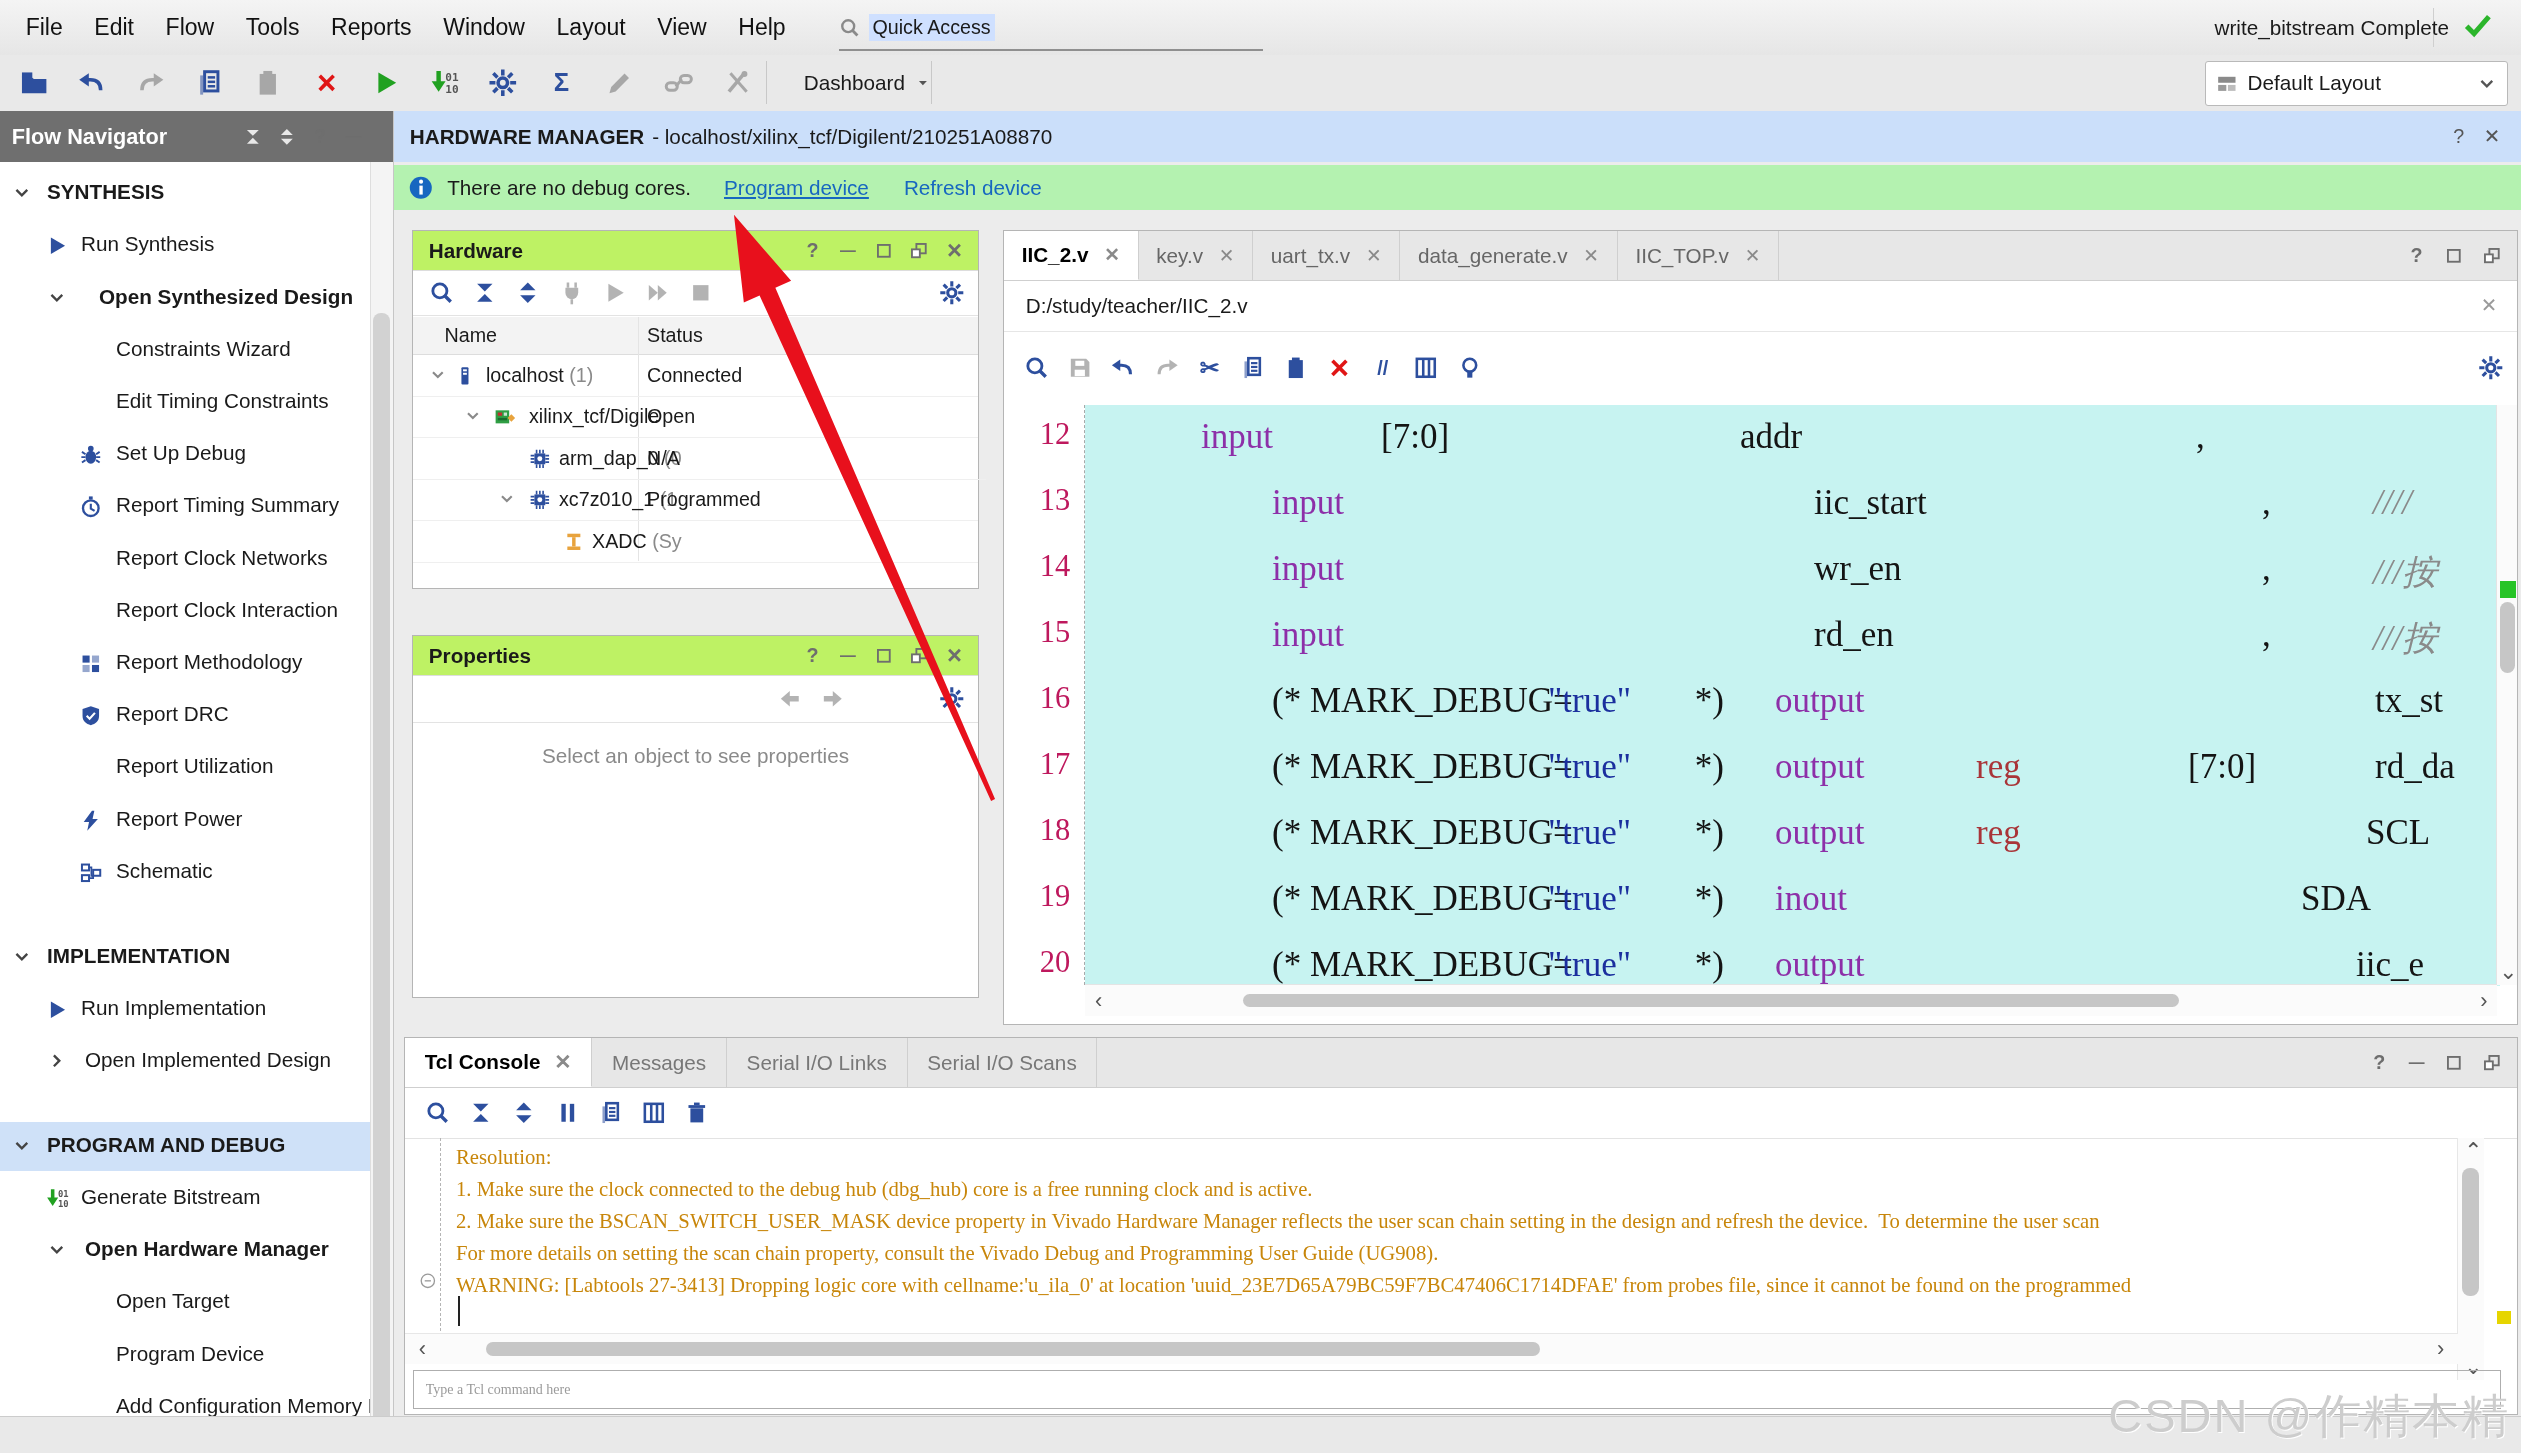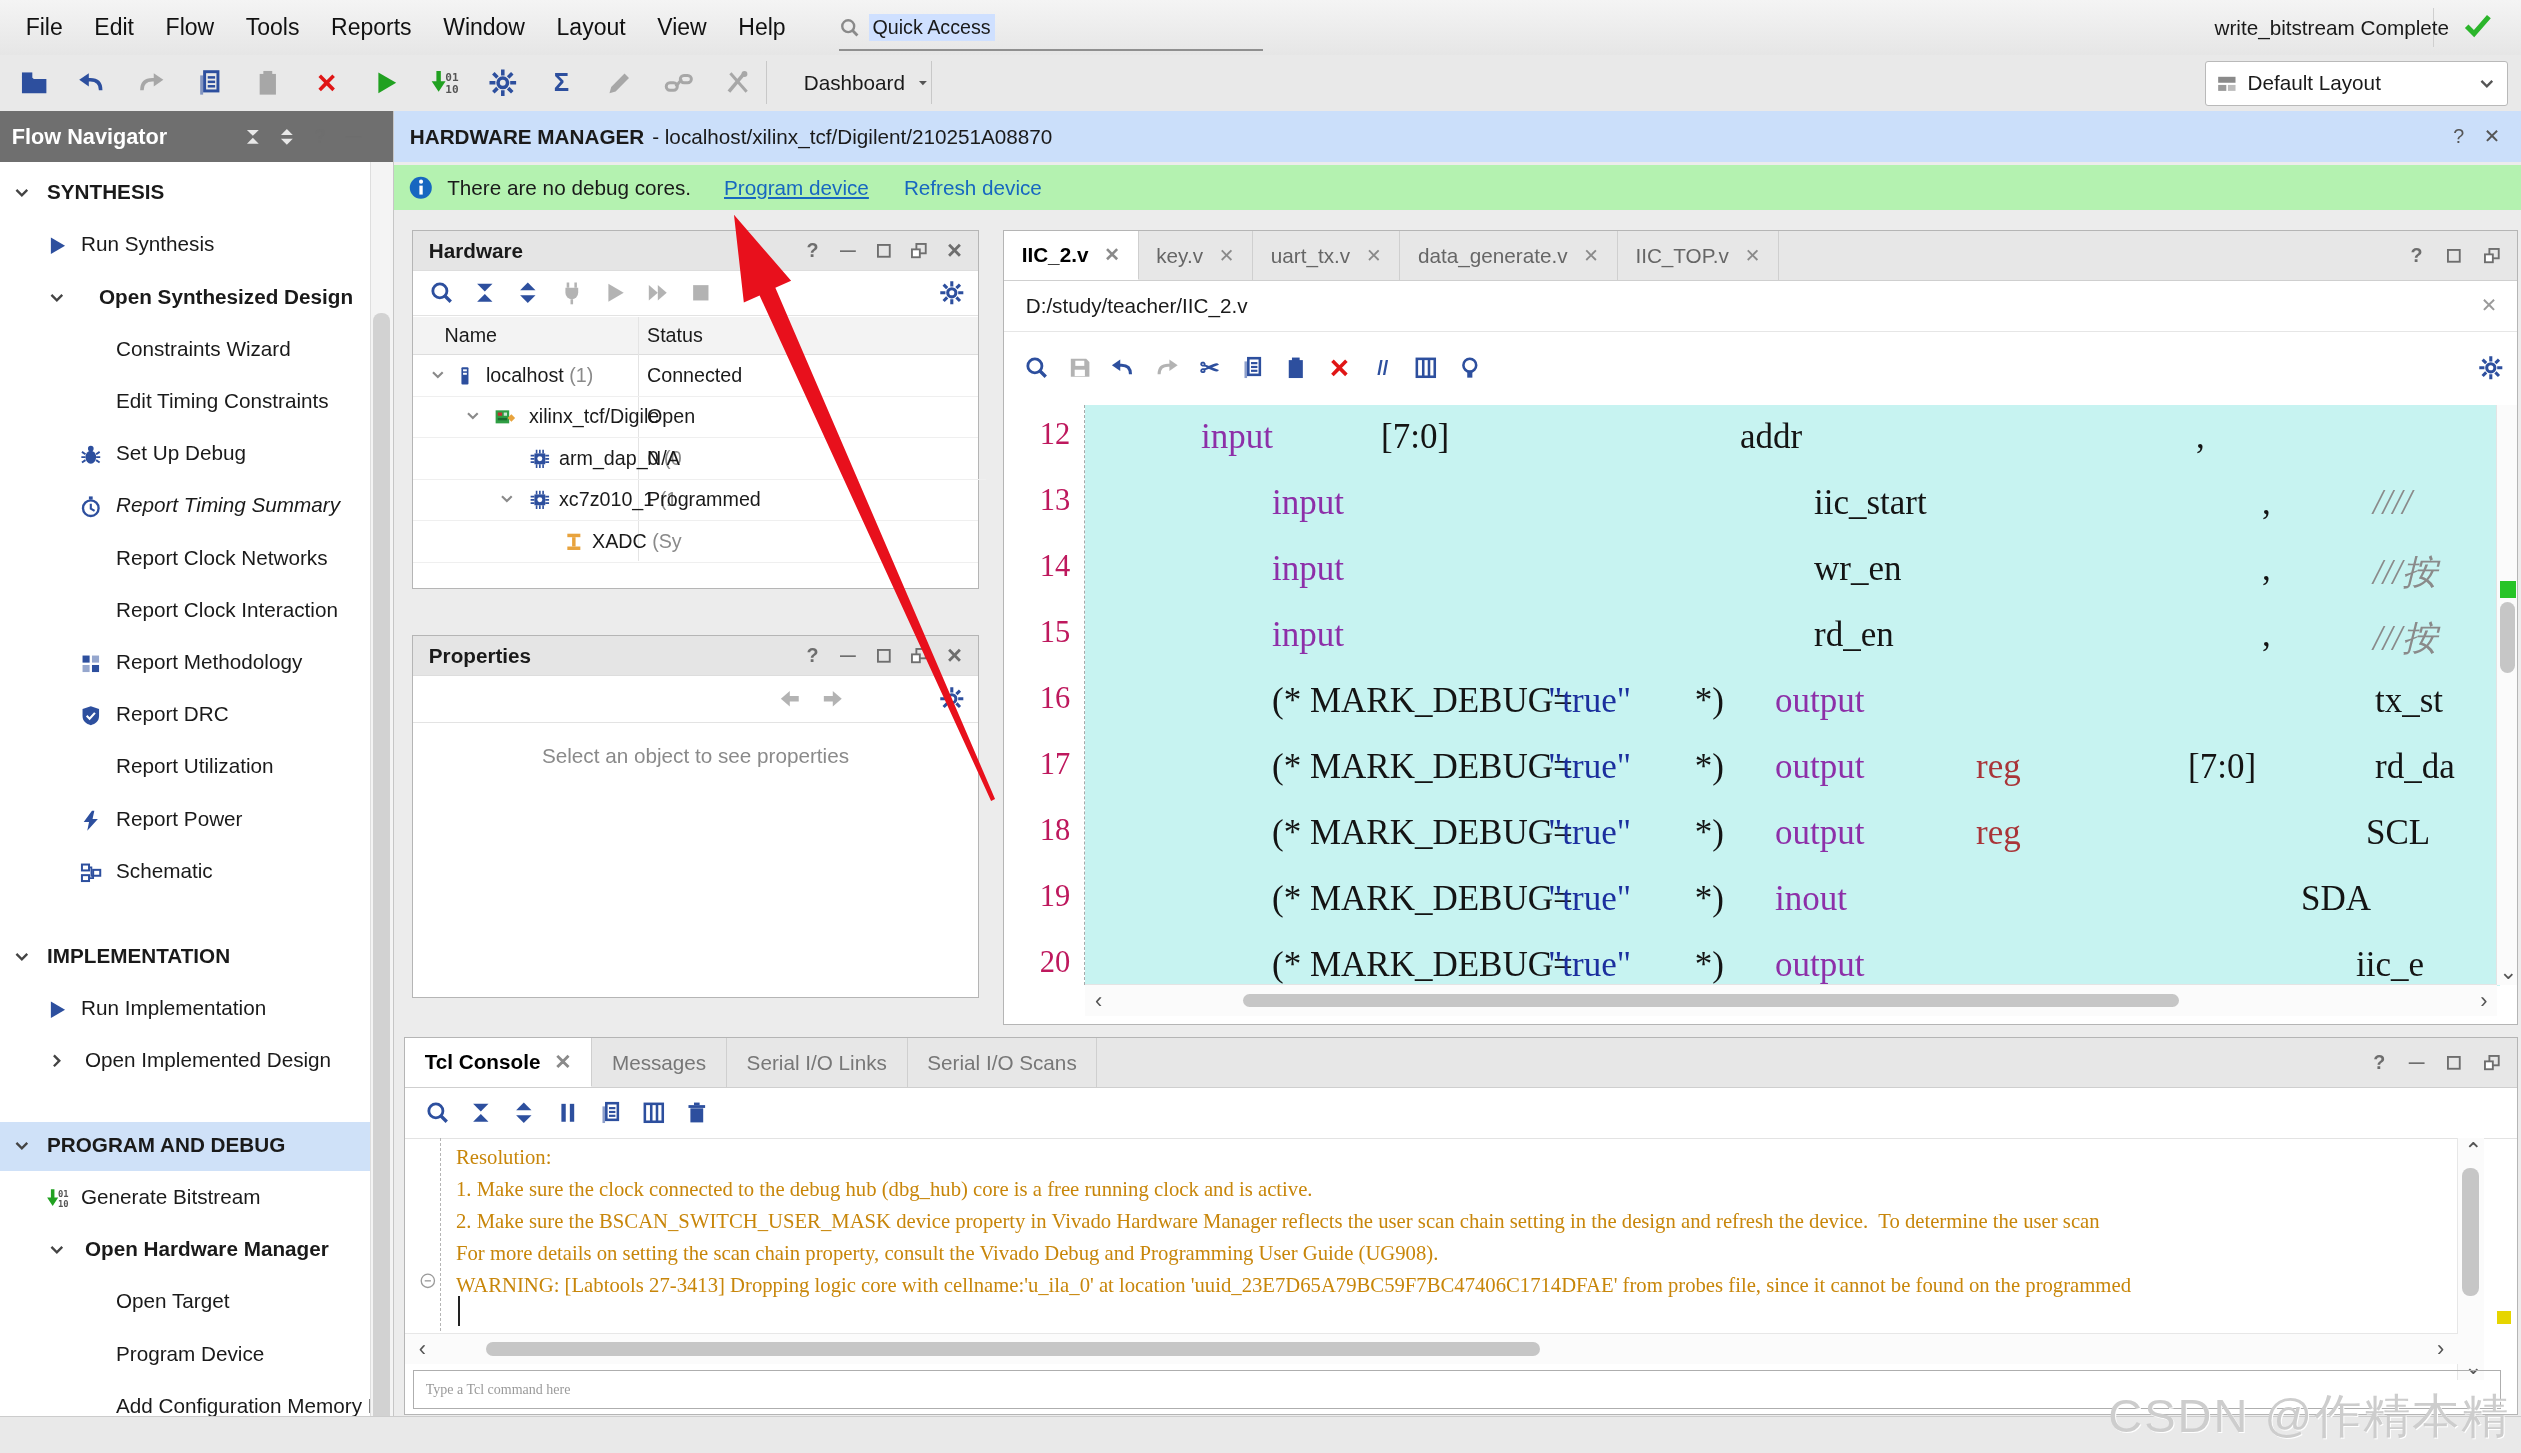--- a/index.html
+++ b/index.html
@@ -49,21 +49,21 @@
   #hwm-title .s{margin-left:7.9px;}
   #hwm-title .ticons{margin-left:auto;margin-right:21.7px;display:flex;gap:19.7px;color:#555;font-size:19.7px;}
   #banner{left:394px;top:165px;width:2128px;height:45px;background:#b4f2b0;display:flex;align-items:center;font-size:20.7px;}
   #banner .msg{margin-left:13.8px;}
   #banner a{color:#1767c0;text-decoration:none;}
   #banner .lk1{margin-left:33px;text-decoration:underline;}
   #banner .lk2{margin-left:35px;}
 
   
   .panel{position:absolute;background:#fff;border:1px solid #b5b5b5;box-sizing:border-box;}
-  .phead{position:absolute;left:0;top:0;right:0;height:39px;background:#e5e5e5;border-bottom:1px solid #ddd;display:flex;align-items:center;}
+  .phead{position:absolute;left:0;top:0;right:0;height:39px;background:#bef264;border-bottom:1px solid #ddd;display:flex;align-items:center;}
   .phead .t{font-weight:bold;font-size:20.7px;margin-left:15.8px;flex:1;}
   .phead .wicons{display:flex;gap:15.8px;margin-right:13.8px;color:#6e6e6e;font-size:18.7px;align-items:center;}
   .ptool{position:absolute;left:0;right:0;display:flex;align-items:center;gap:17.7px;border-bottom:1px solid #e3e3e3;}
   .ptool .right{margin-left:auto;margin-right:13.8px;display:flex;gap:15.8px;}
 
   
   #hw-panel{left:412px;top:230px;width:567px;height:359px;}
   #hw-tool{top:39px;height:45px;padding-left:15.8px;}
   #hw-thead{position:absolute;left:0;top:86px;right:0;height:37px;background:#f3f3f3;border-bottom:1px solid #ddd;font-size:19.7px;}
   #hw-thead .c1{position:absolute;left:31.5px;top:6.9px;}
@@ -362,21 +362,21 @@
         <span class="lbl" style="left: 116px;">Set Up Debug</span>
       </div>
       <div class="nav-row" style="top: 371px;">
         <span class="nicon icon" style="left: 79px;">
           <svg width="23.6" height="23.6" viewBox="0 0 20 20">
             <circle cx="10" cy="11.2" r="6.6" fill="none" stroke="#2d4f9e" stroke-width="2"></circle>
             <path d="M10 7.5v4l3.2 2" stroke="#2d4f9e" stroke-width="1.8" fill="none"></path>
             <rect x="8.4" y="1.2" width="3.2" height="2.6" fill="#2d4f9e"></rect>
           </svg>
         </span>
-        <span class="lbl" style="left: 116px; font-style: italic;">Report Timing Summary</span>
+        <span class="lbl" style="left: 116px;">Report Timing Summary</span>
       </div>
       <div class="nav-row" style="top: 424px;">
         <span class="lbl" style="left: 116px;">Report Clock Networks</span>
       </div>
       <div class="nav-row" style="top: 476px;">
         <span class="lbl" style="left: 116px;">Report Clock Interaction</span>
       </div>
       <div class="nav-row" style="top: 528px;">
         <span class="nicon icon" style="left: 79px;">
           <svg width="23.6" height="23.6" viewBox="0 0 20 20">

